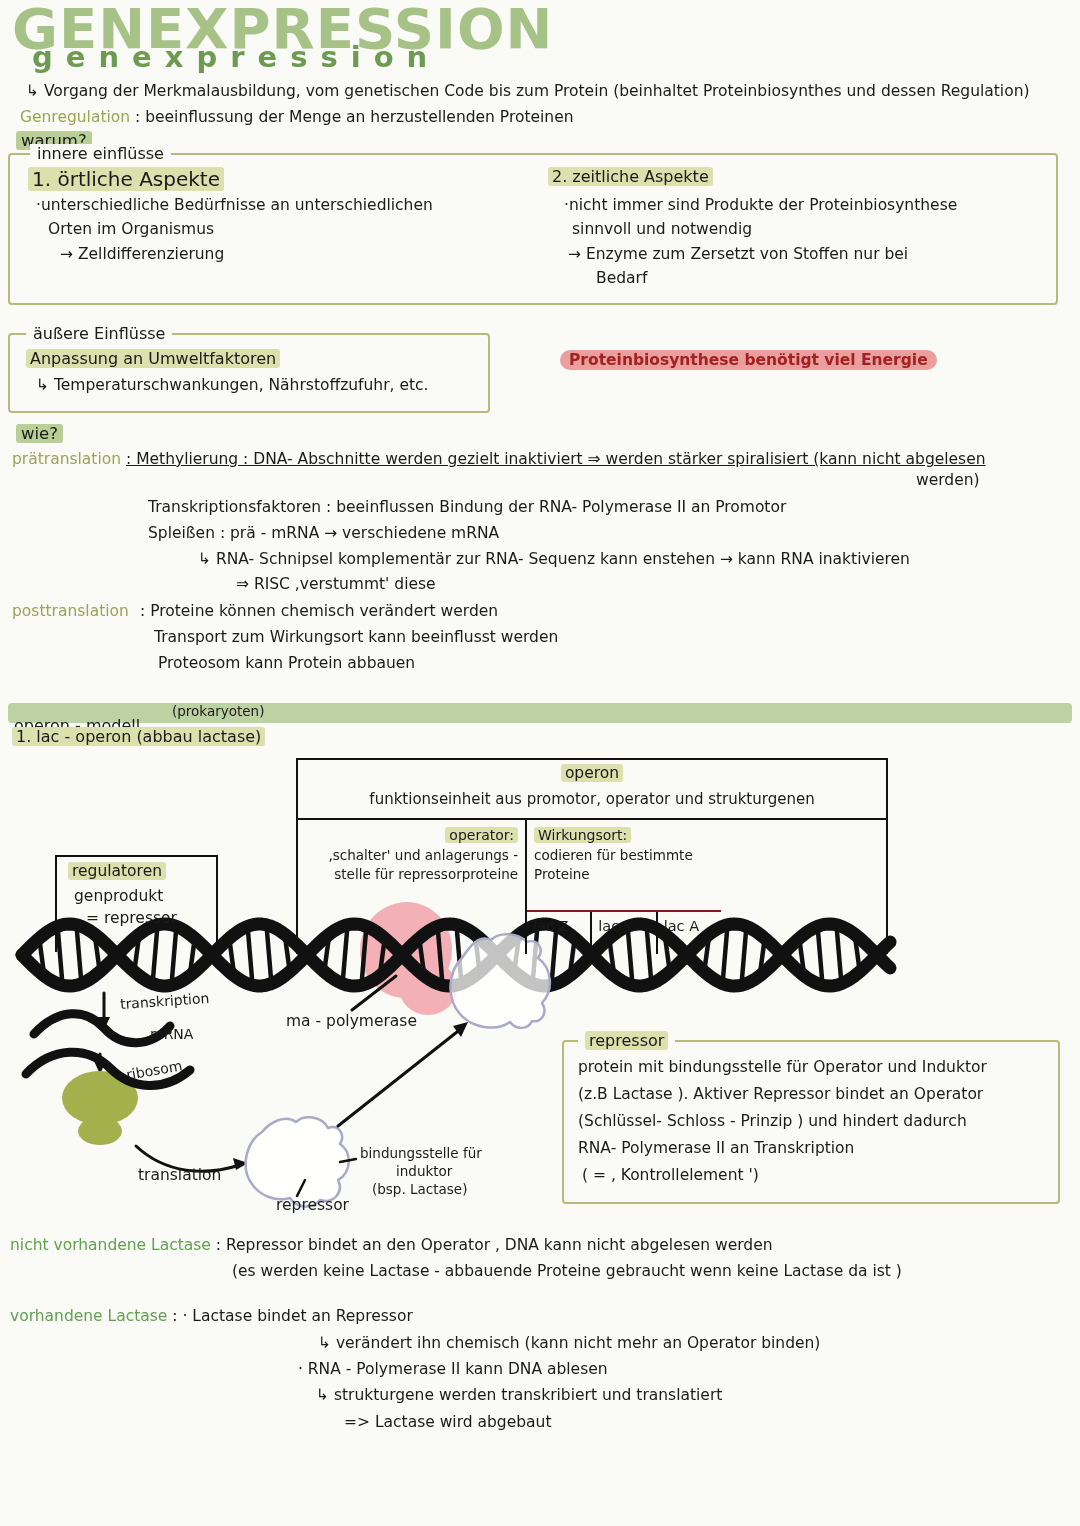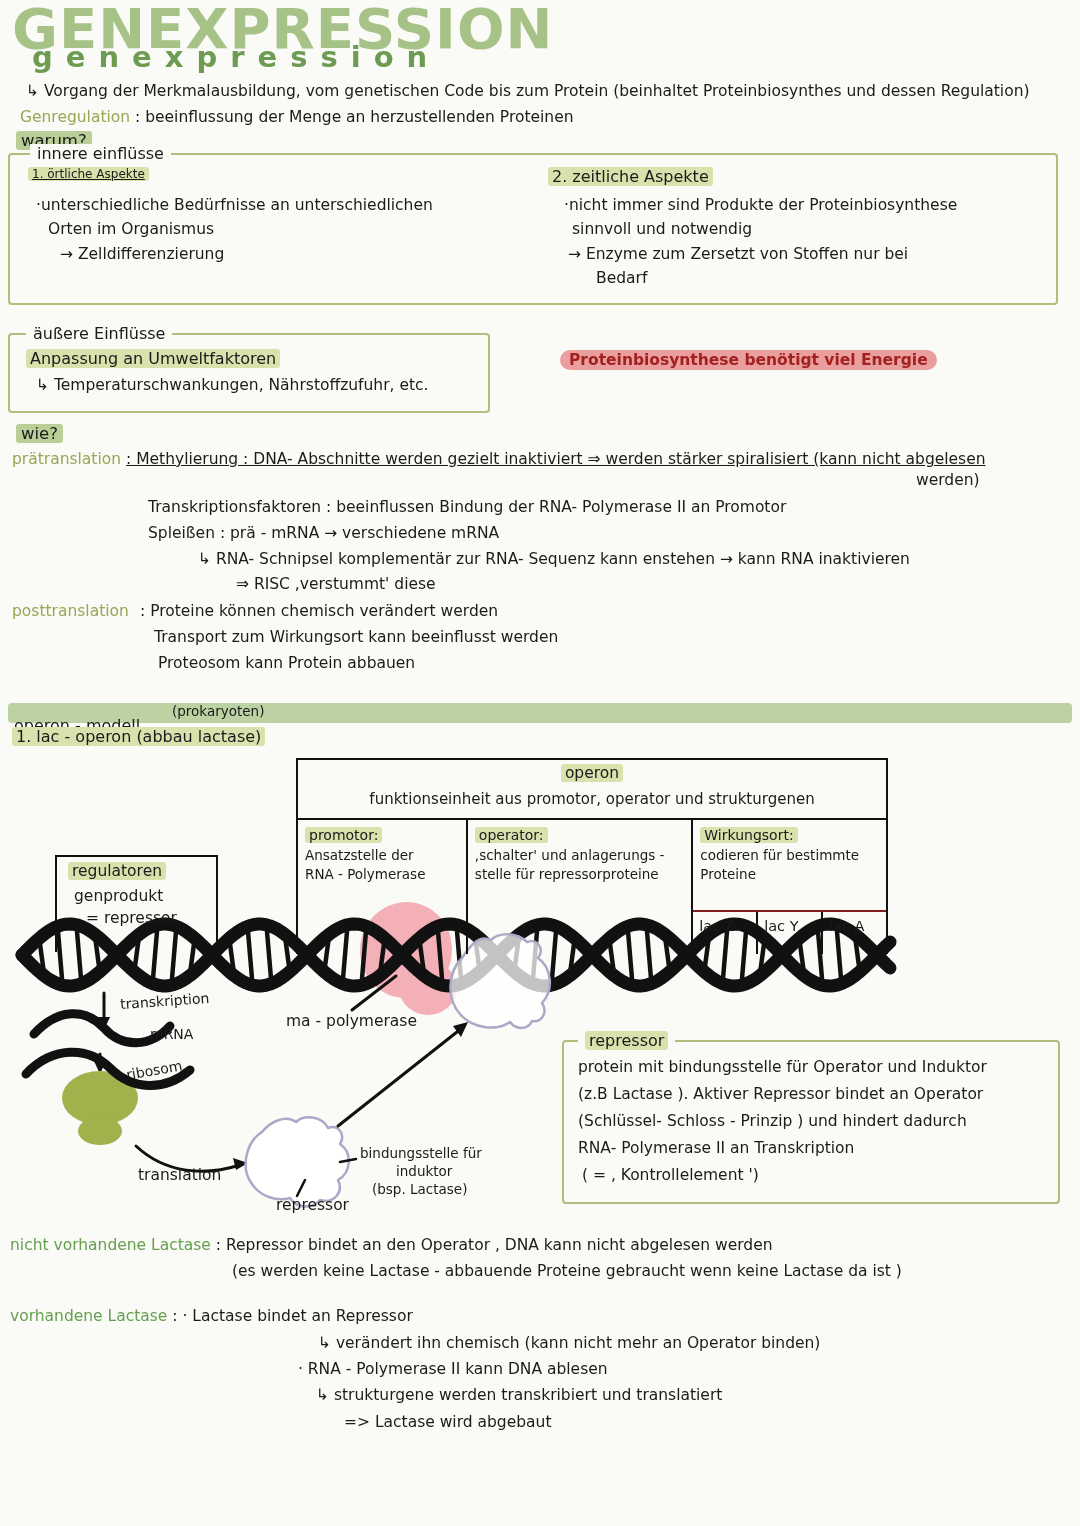--- a/index.html
+++ b/index.html
@@ -107,21 +107,21 @@
 
   <div class="title-main">GENEXPRESSION</div>
   <div class="title-overlay">genexpression</div>
 
   <div class="t" style="left:26px;top:82px;">↳ Vorgang der Merkmalausbildung, vom genetischen Code bis zum Protein (beinhaltet Proteinbiosynthes und dessen Regulation)</div>
   <div class="t" style="left:20px;top:108px;"><span class="green">Genregulation</span> <span>: beeinflussung der Menge an herzustellenden Proteinen</span></div>
   <div class="t" style="left:16px;top:131px;font-size:16.5px;"><span class="hl2">warum?</span></div>
 
   <div class="notebox" style="left:8px;top:153px;width:1050px;height:152px;"></div>
   <div class="box-title" style="left:30px;top:144px;">innere einflüsse</div>
-  <div class="t" style="left:28px;top:167px;font-size:12px;text-decoration:underline;"><span class="hl">1. örtliche Aspekte</span></div>
+  <div class="t" style="left:28px;top:167px;font-size:20px;"><span class="hl">1. örtliche Aspekte</span></div>
   <div class="t" style="left:36px;top:196px;">·unterschiedliche Bedürfnisse an  unterschiedlichen</div>
   <div class="t" style="left:48px;top:220px;">Orten im Organismus</div>
   <div class="t" style="left:60px;top:245px;">→ Zelldifferenzierung</div>
   <div class="t" style="left:548px;top:167px;font-size:16px;"><span class="hl">2. zeitliche Aspekte</span></div>
   <div class="t" style="left:564px;top:196px;">·nicht immer sind Produkte der Proteinbiosynthese</div>
   <div class="t" style="left:572px;top:220px;">sinnvoll und notwendig</div>
   <div class="t" style="left:568px;top:245px;">→ Enzyme zum Zersetzt von Stoffen nur bei</div>
   <div class="t" style="left:596px;top:269px;">Bedarf</div>
 
   <div class="notebox" style="left:8px;top:333px;width:482px;height:80px;"></div>
@@ -146,26 +146,21 @@
 
   <div style="position:absolute;left:8px;top:703px;width:1064px;height:20px;background:var(--hlbar);border-radius:4px;"></div>
   <div class="t" style="left:14px;top:716px;font-size:16px;">operon - modell</div>
   <div class="t" style="left:172px;top:703px;font-size:13.5px;">(prokaryoten)</div>
   <div class="t" style="left:12px;top:727px;font-size:16px;"><span class="hl">1. lac - operon (abbau lactase)</span></div>
 
   <div class="optable">
     <div class="rowtitle"><span class="hl">operon</span></div>
     <div class="rowsub">funktionseinheit aus promotor, operator und strukturgenen</div>
     <div class="cols">
-      <div class="col" style="width:169px;">
-        <span class="hl lbl">promotor:</span><br>
-        <span>Ansatzstelle der</span><br>
-        <span>RNA - Polymerase</span>
-      </div>
-      <div class="col" style="width:227px;">
+      <div class="col" style="width:227px;text-align:right;">
         <span class="hl lbl">operator:</span><br>
         <span>,schalter' und anlagerungs -</span><br>
         <span>stelle für repressorproteine</span>
       </div>
       <div class="col" style="width:196px;">
         <span class="hl lbl">Wirkungsort:</span><br>
         <span>codieren für bestimmte</span><br>
         <span>Proteine</span>
         <div class="genes">
           <div class="gene">lac Z</div>

